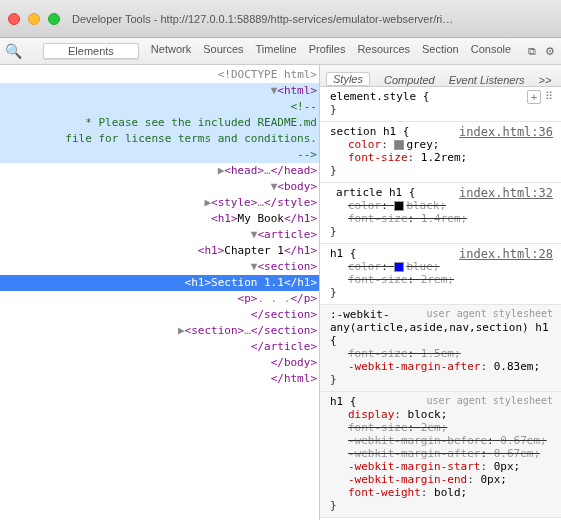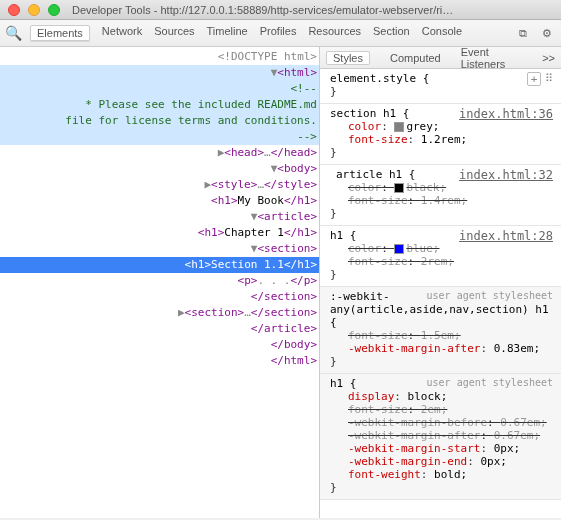--- a/index.html
+++ b/index.html
@@ -1,32 +1,32 @@
 <!DOCTYPE html>
 <html><head>
 <meta charset="utf-8">
 <style>
 * { box-sizing: border-box; margin: 0; padding: 0; }
 body { font-family: "Lucida Grande", "Helvetica Neue", sans-serif; font-size: 11px; background: #f0f0f0; color: #333; width: 561px; height: 520px; overflow: hidden; }
 .mono { font-family: Menlo, Monaco, monospace; font-size: 11px; }
 
 
-.titlebar { height: 20px; background: linear-gradient(#e8e8e8,#d4d4d4); border-bottom: 1px solid #b3b3b3; display: flex; align-items: center; padding: 0 8px; }
+.titlebar { height: 38px; background: linear-gradient(#e8e8e8,#d4d4d4); border-bottom: 1px solid #b3b3b3; display: flex; align-items: center; padding: 0 8px; }
 .tl-btn { width: 12px; height: 12px; border-radius: 50%; margin-right: 8px; }
 .tl-red { background: #ff5f57; border: 1px solid #e33e32; }
 .tl-yel { background: #ffbd2e; border: 1px solid #e09e3e; }
 .tl-grn { background: #28c940; border: 1px solid #1dad2b; }
 .titletext { color: #555; margin-left: 4px; }
 
 
 .toolbar { height: 27px; background: linear-gradient(#f7f7f7,#ececec); border-bottom: 1px solid #ccc; display: flex; align-items: center; padding: 0 6px; gap: 8px; color: #555; }
 .toolbar .icon { width: 16px; height: 16px; display: inline-flex; align-items: center; justify-content: center; color: #666; }
 .tabs-main { display: flex; gap: 12px; }
 .tabs-main span { cursor: default; }
-.tabs-main .active { background: #fff; border: 1px solid #ccc; border-radius: 2px; padding: 1px 6px; box-shadow: 0 1px 1px rgba(0,0,0,0.1); }
+.tabs-main .active { background: #fff; border: 1px solid #ccc; border-radius: 2px; padding: 1px 24px; box-shadow: 0 1px 1px rgba(0,0,0,0.1); margin-left: 13px; }
 .spacer { flex: 1; }
 .mag { font-size: 14px; }
 
 
 .split { display: flex; height: calc(520px - 22px - 27px); }
 .left { width: 320px; background: #fff; border-right: 1px solid #ccc; overflow: hidden; padding-top: 2px; }
 .right { flex: 1; background: #fff; display: flex; flex-direction: column; }
 
 
 .tree { font-size: 11px; line-height: 16px; }
@@ -39,21 +39,21 @@
 .tag { color: #881391; }
 .lt, .gt { color: #881391; }
 .comment { color: #236e25; }
 .dots { color: #888; }
 .text { color: #000; }
 .highlighted { background: #cfe8ff; }
 .selected { background: #3b82f6; color: #fff; }
 .selected .tag, .selected .lt, .selected .gt, .selected .text { color: #fff; }
 
 
-.rtabs { height: 22px; background: linear-gradient(#f7f7f7,#ececec); border-bottom: 1px solid #ccc; display: flex; align-items: center; padding: 0 6px; gap: 20px; color: #555; }
+.rtabs { height: 22px; background: linear-gradient(#f7f7f7,#ececec); border-bottom: 1px solid #ccc; display: flex; align-items: flex-end; padding: 0 6px; gap: 14px; color: #555; font-style: italic; }
 .rtabs .active { background: #fff; border: 1px solid #ccc; border-radius: 2px; padding: 0 6px; }
 
 .styles { flex: 1; overflow: auto; }
 .rule { border-bottom: 1px solid #e5e5e5; padding: 3px 8px 5px 10px; position: relative; }
 .rule.agent { background: #f6f6f6; }
 .selector { color: #000; }
 .filelink { position: absolute; right: 8px; top: 3px; color: #666; text-decoration: underline; cursor: pointer; font-size: 12px; }
 .ualabel { position: absolute; right: 8px; top: 3px; color: #999; font-size: 10px; }
 .prop { padding-left: 18px; }
 .pname { color: #c80000; }

